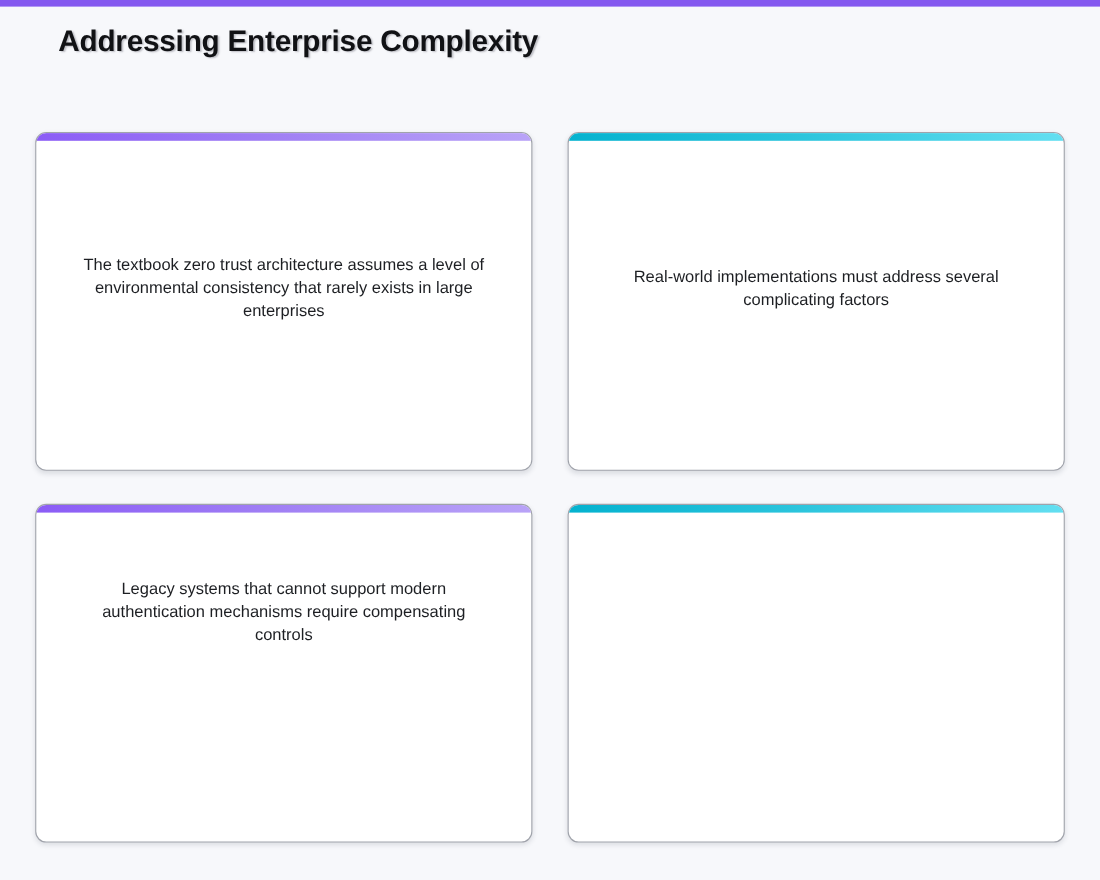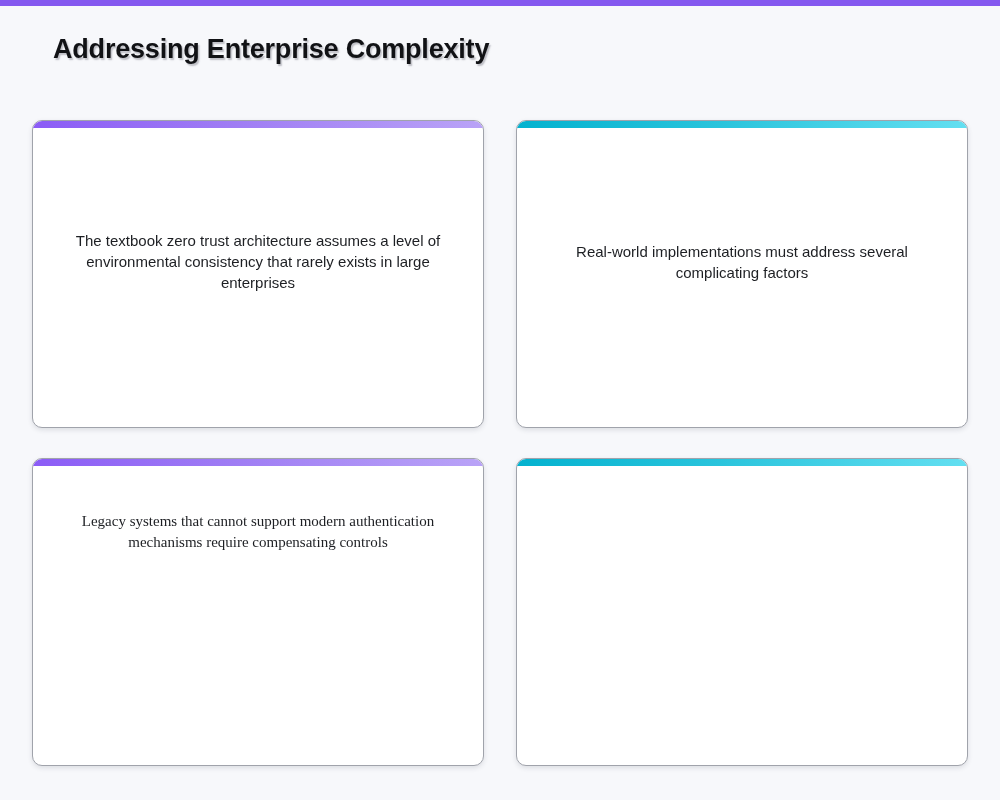--- a/index.html
+++ b/index.html
@@ -22,21 +22,21 @@
     top: 0;
     left: 0;
     width: 1000px;
     height: 6px;
     background: #8458ef;
   }
 
   
   .page-title {
     position: absolute;
-    top: 34px;
+    top: 22px;
     left: 53px;
     font-size: 27px;
     font-weight: bold;
     color: #111215;
     letter-spacing: -0.2px;
     text-shadow: 1.5px 1.5px 1.5px rgba(120,120,130,0.45);
     white-space: nowrap;
   }
 
   
@@ -82,22 +82,21 @@
 
   .card-text {
     font-size: 15px;
     line-height: 1.4;
     color: #1d1f23;
     text-align: center;
     width: 372px;
     margin-top: 109px;
   }
   .card.tall-text .card-text {
-    margin-top: 52px;
-    font-family: Liberation Serif, serif;
+    margin-top: 66px;
   }
   .card.accent-teal.row-1 .card-text {
     width: 400px;
     margin-top: 120px;
   }
   .card.accent-teal.row-2 .card-text {
     width: 400px;
   }
 </style>
 </head>

